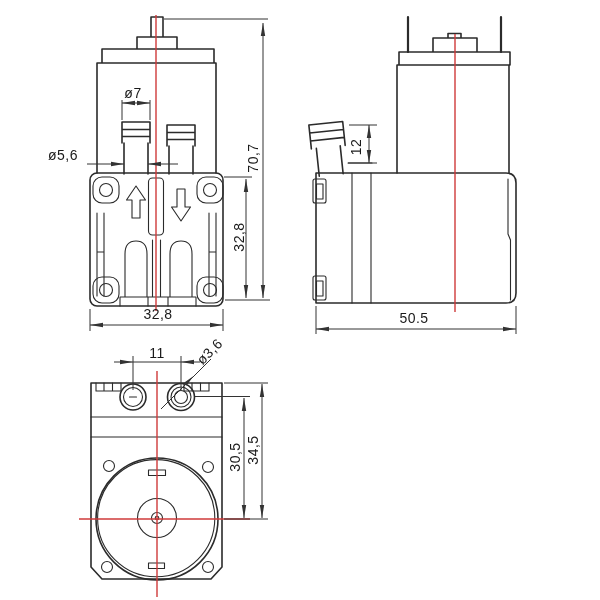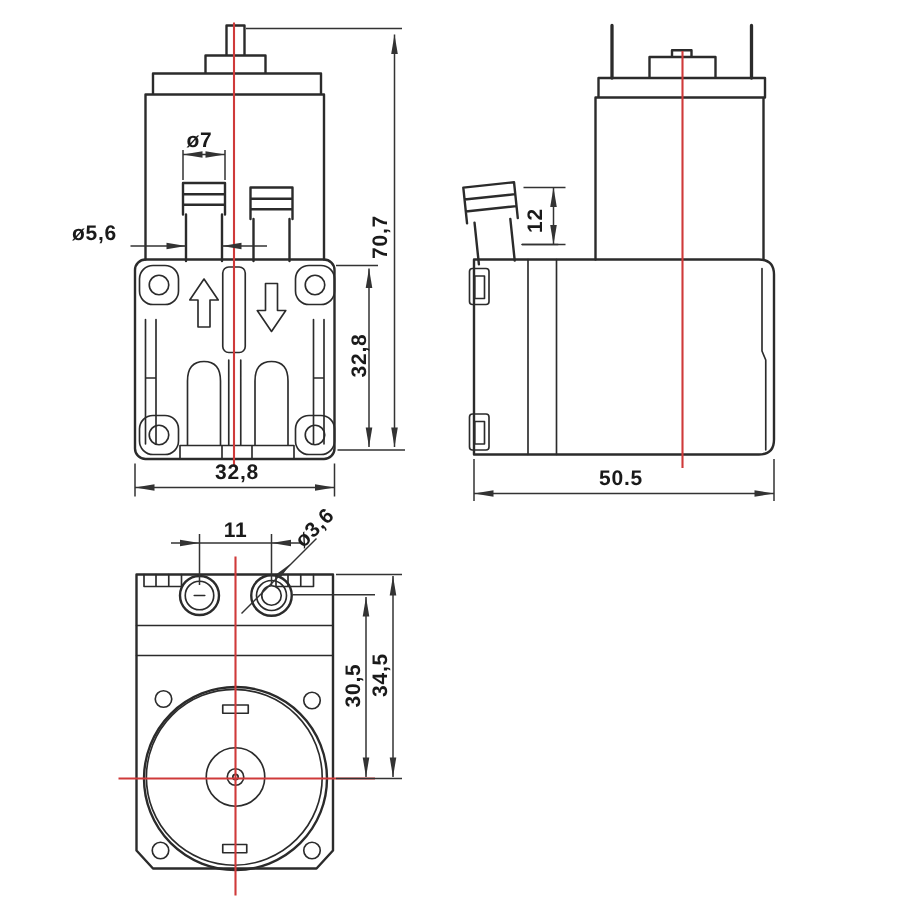--- a/index.html
+++ b/index.html
@@ -1,16 +1,16 @@
 <!DOCTYPE html>
 <html style="--background: #ffffff; --outline: #2b2b2b; --dimension-lines: #333333; --centerline: #cf3a3a;"><head>
 <meta charset="utf-8">
 <style>
   html,body{margin:0;padding:0;background:var(--background,#fff);}
-  .stage{width:600px;height:600px;background:var(--background,#fff);position:relative;overflow:hidden;font-weight:bold;}
+  .stage{width:600px;height:600px;background:var(--background,#fff);position:relative;overflow:hidden;}
   svg{display:block;}
   .ol{fill:none;stroke:var(--outline,#2b2b2b);stroke-width:1.6;stroke-linejoin:round;stroke-linecap:round;}
   .ol2{fill:none;stroke:var(--outline,#2b2b2b);stroke-width:1.1;stroke-linejoin:round;stroke-linecap:round;}
   .dl{fill:none;stroke:var(--dimension-lines,#333);stroke-width:1;}
   .cl{fill:none;stroke:var(--centerline,#cf3a3a);stroke-width:1.4;}
   .ah{fill:var(--dimension-lines,#333);stroke:none;}
   text{font-family:"Liberation Sans",sans-serif;font-size:14px;fill:#1a1a1a;letter-spacing:.5px;}
   .tm{text-anchor:middle;}
   .ts{text-anchor:start;}
 </style>

